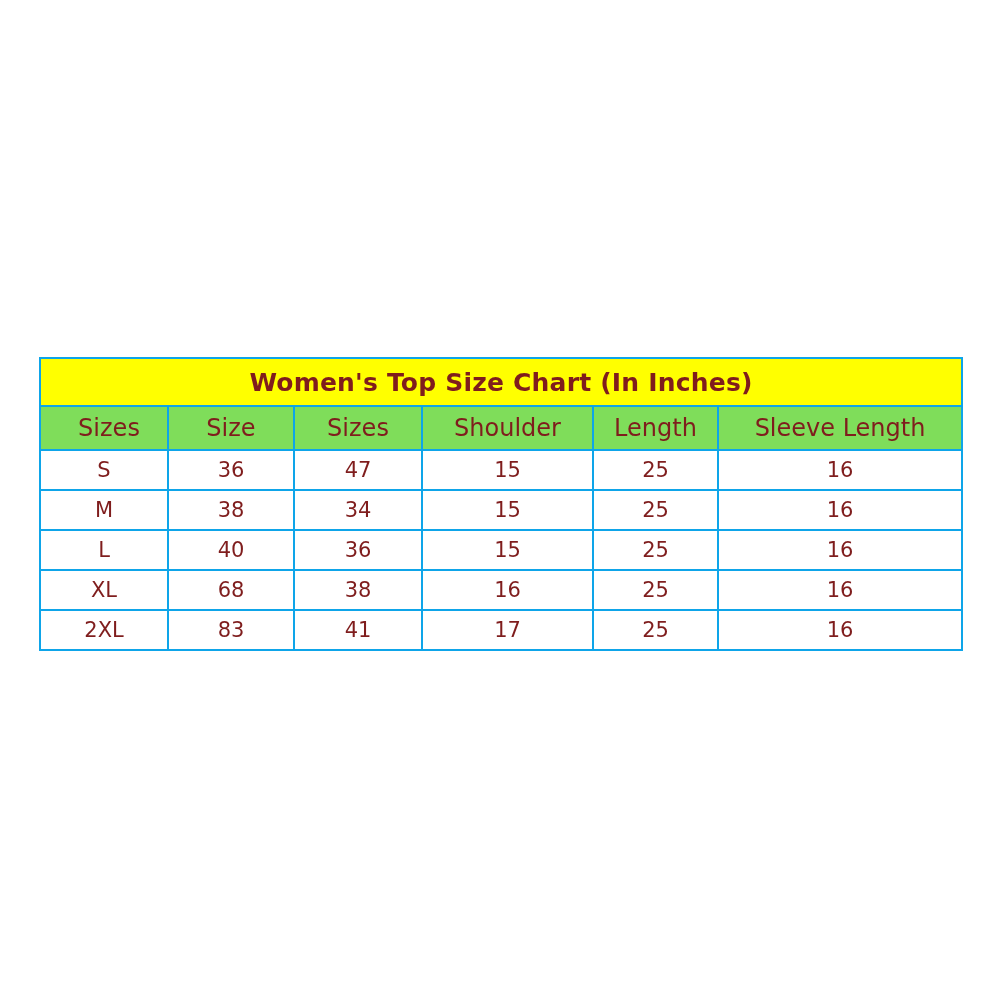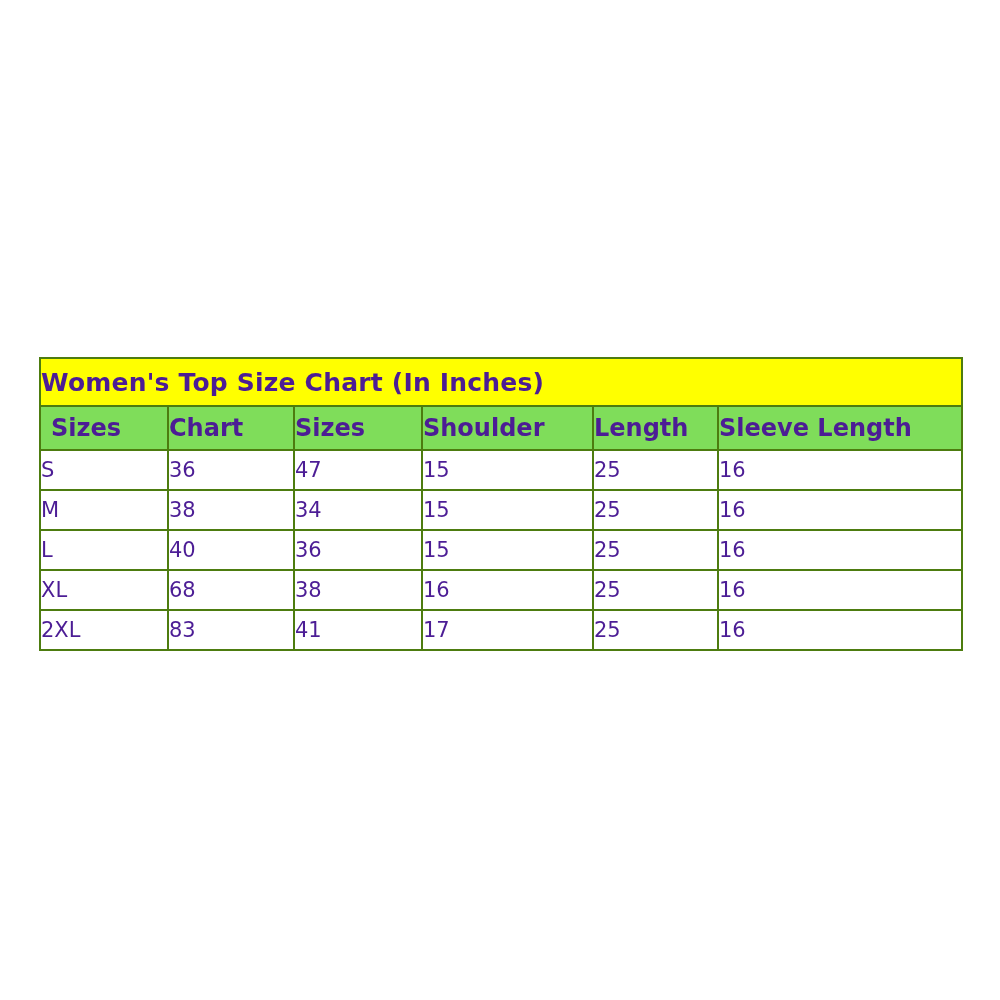--- a/index.html
+++ b/index.html
@@ -23,39 +23,39 @@
   }
 
   table.size-chart {
     border-collapse: collapse;
     width: 100%;
     table-layout: fixed;
   }
 
   table.size-chart td,
   table.size-chart th {
-    border: 2px solid #4d7c0f;
+    border: 2px solid #0ea5e9;
     padding: 0;
-    text-align: left;
+    text-align: center;
     vertical-align: middle;
-    color: #4c1d95;
+    color: #7f1d1d;
   }
 
   .chart-title {
     background: #ffff00;
     font-size: 25px;
     font-weight: bold;
     height: 46px;
     letter-spacing: 0.2px;
   }
 
   .col-head {
     background: #7fdd5a;
     font-size: 24px;
-    font-weight: bold;
+    font-weight: normal;
     height: 42px;
     text-align: left;
     padding-left: 10px;
   }
 
   .col-head.first {
     padding-left: 10px;
   }
 
   .data-cell {
@@ -85,21 +85,21 @@
         <col class="c3">
         <col class="c4">
         <col class="c5">
     </colgroup>
     <tbody>
       <tr>
         <td class="chart-title" colspan="6">Women's Top Size Chart (In Inches)</td>
       </tr>
       <tr>
         <td class="col-head first">Sizes</td>
-        <td class="col-head">Chart</td>
+        <td class="col-head">Size</td>
         <td class="col-head">Sizes</td>
         <td class="col-head">Shoulder</td>
         <td class="col-head">Length</td>
         <td class="col-head">Sleeve Length</td>
       </tr>
       <tr>
         <td class="data-cell">S</td>
         <td class="data-cell">36</td>
         <td class="data-cell">47</td>
         <td class="data-cell">15</td>

